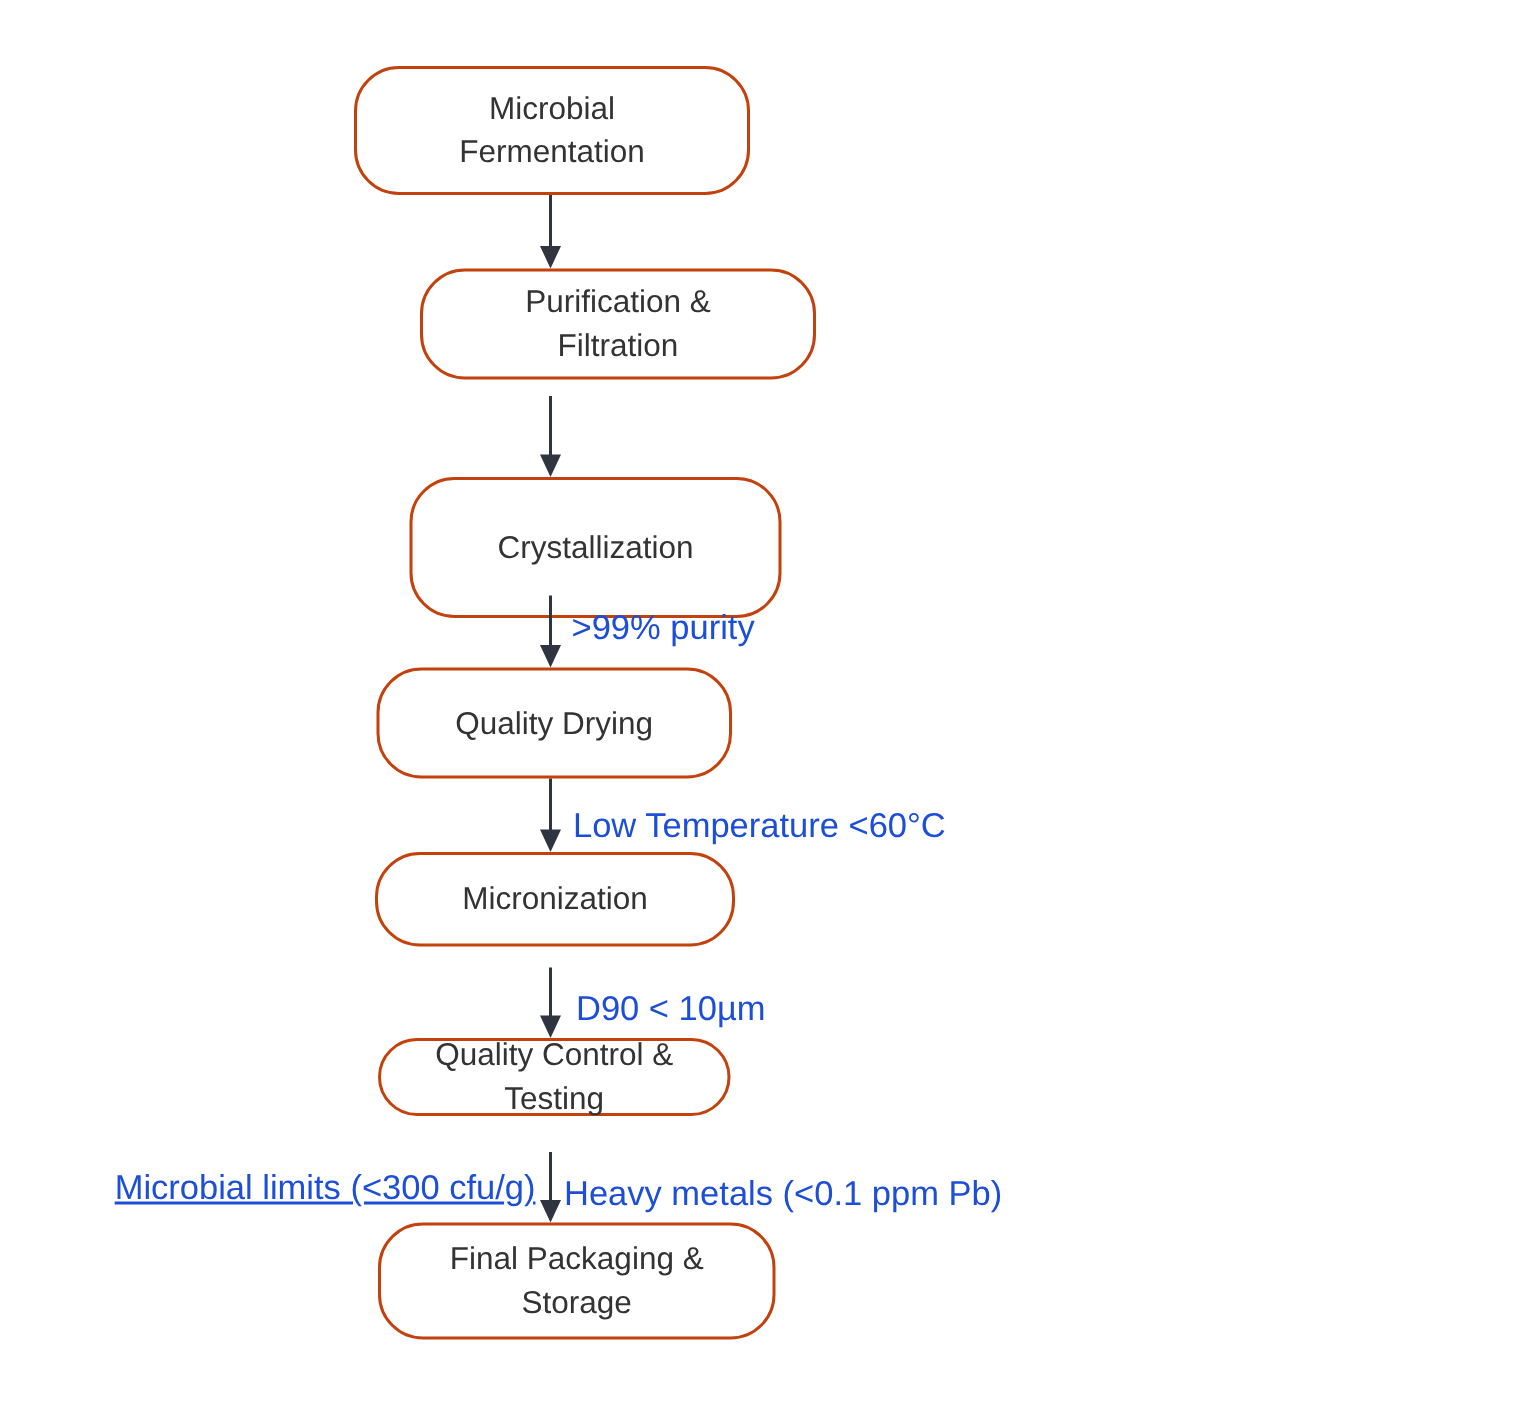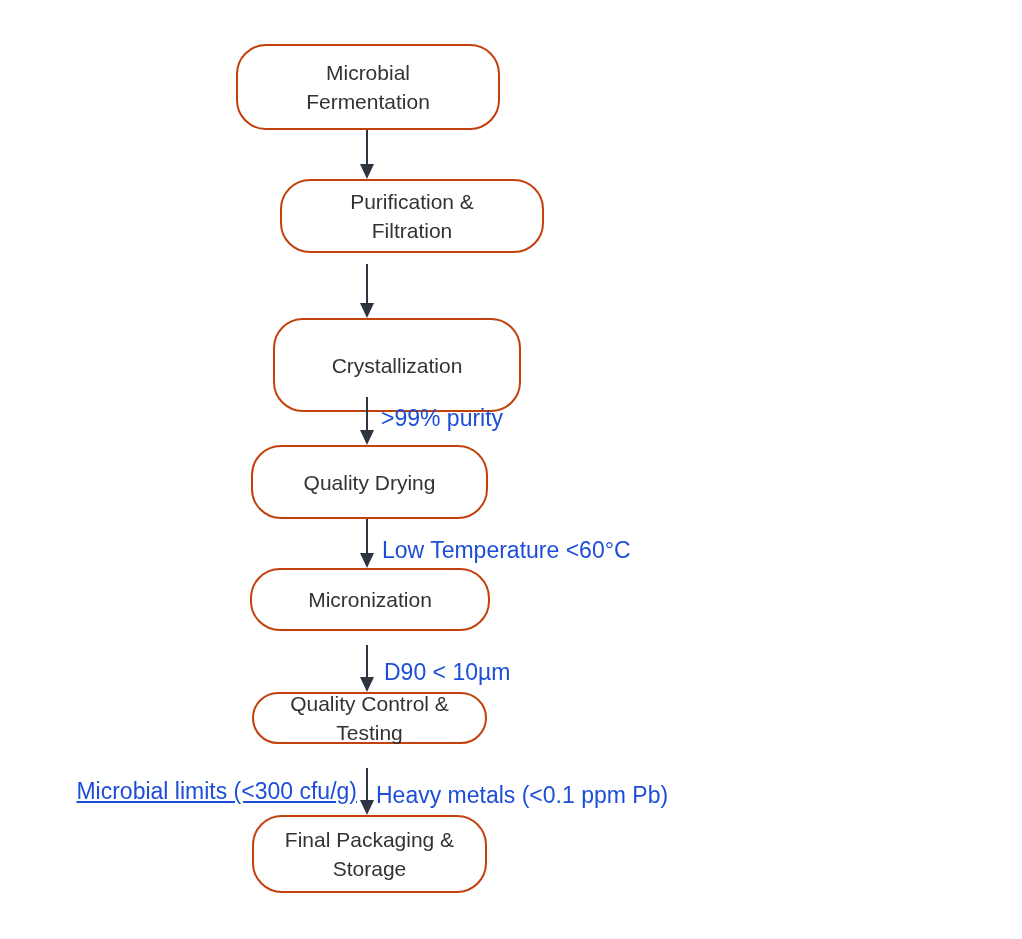--- a/index.html
+++ b/index.html
@@ -29,21 +29,21 @@
     font-size: 21px;
     line-height: 29px;
     white-space: pre-line;
   }
   .n1 { left: 236px; top:  44px; width: 264px; height: 86px; }
   .n2 { left: 236px; top: 179px; width: 264px; height: 74px; margin-left: 44px; }
   .n3 { left: 245px; top: 318px; width: 248px; height: 94px; margin-left: 28px; }
   .n4 { left: 251px; top: 445px; width: 237px; height: 74px; }
   .n5 { left: 250px; top: 568px; width: 240px; height: 63px; }
   .n6 { left: 252px; top: 692px; width: 235px; height: 52px; }
-  .n7 { left: 252px; top: 815px; width: 235px; height: 78px; }
+  .n7 { left: 252px; top: 815px; width: 265px; height: 78px; }
 
   .arrow {
     position: absolute;
     left: 360px;
     width: 14px;
   }
   .arrow .shaft {
     position: absolute;
     left: 6px;
     top: 0;

